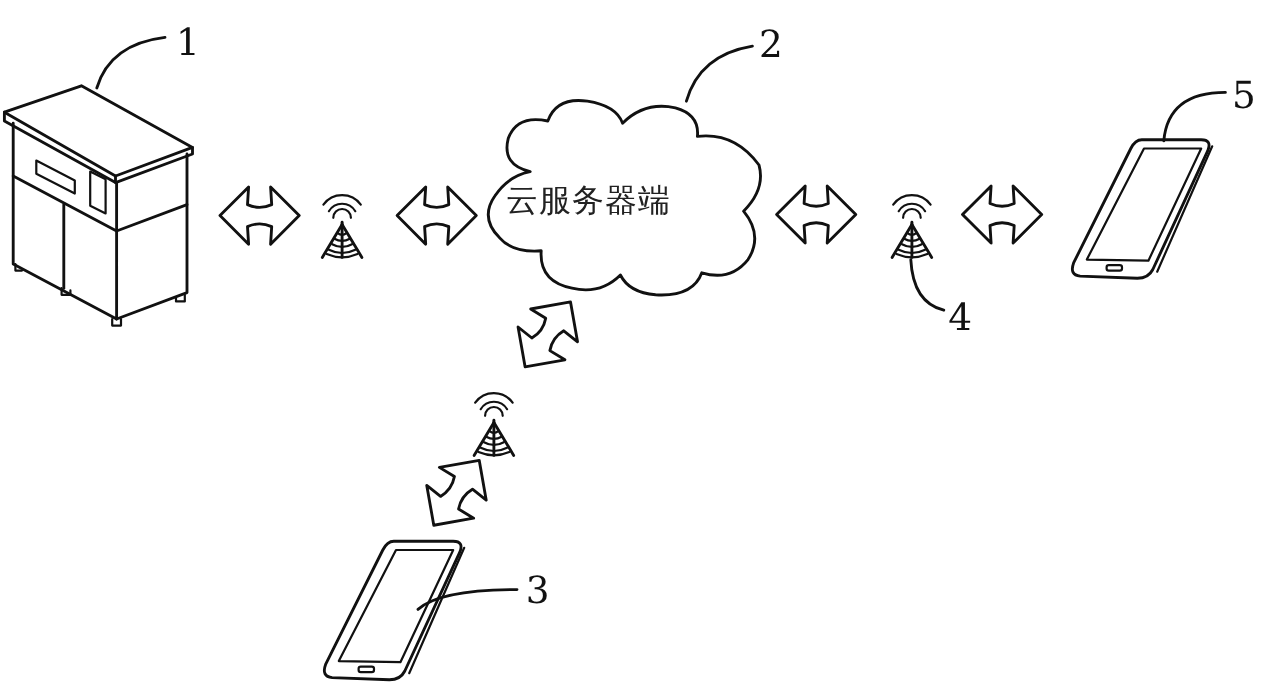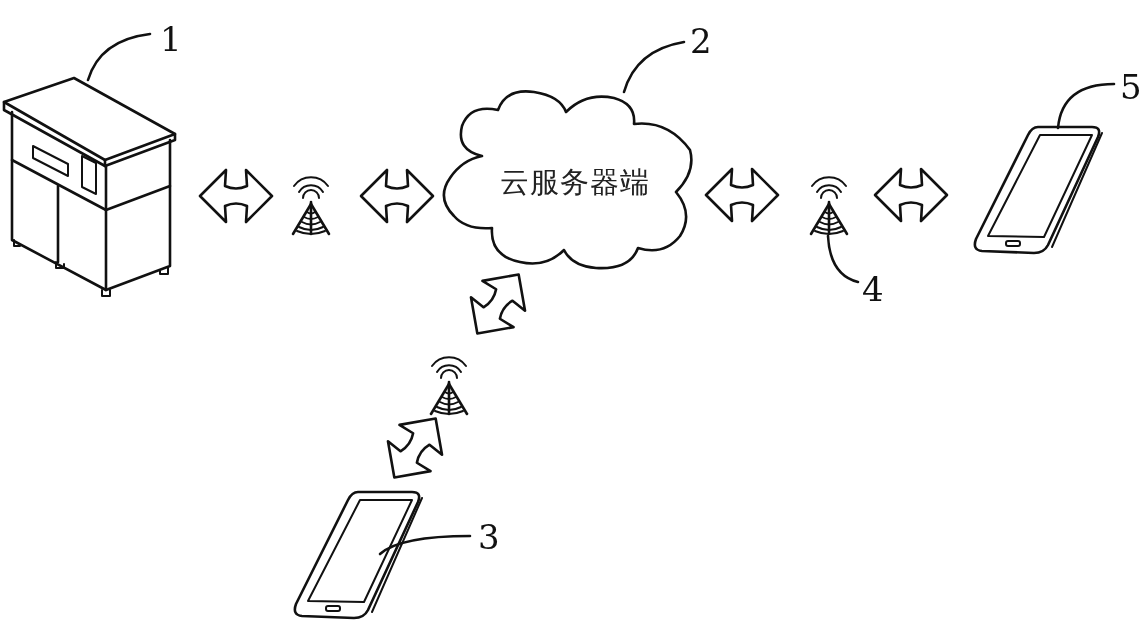--- a/index.html
+++ b/index.html
@@ -106,13 +106,13 @@
   </g>
   <path class="stroke" d="M 380 554 Q 400 536 470 536"></path>
 </svg>
 
 <div class="label" style="left:160px; top:22px;">1</div>
 <div class="label" style="left:690px; top:24px;">2</div>
 <div class="label" style="left:478px; top:520px;">3</div>
 <div class="label" style="left:862px; top:272px;">4</div>
 <div class="label" style="left:1120px; top:70px;">5</div>
 
-<div class="cloud-text" style="left:500px; top:168px;text-align:center;">云服务器端</div>
+<div class="cloud-text" style="left:460px; top:168px;text-align:center;">云服务器端</div>
 
 </body></html>

